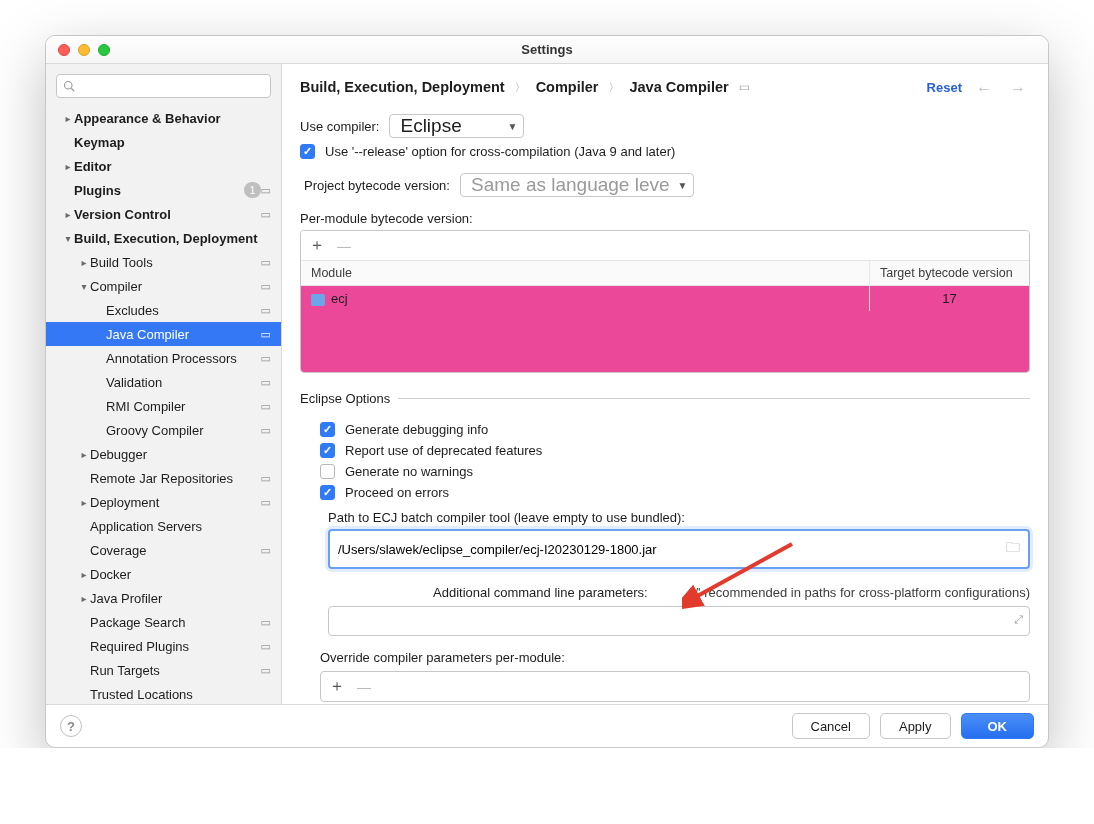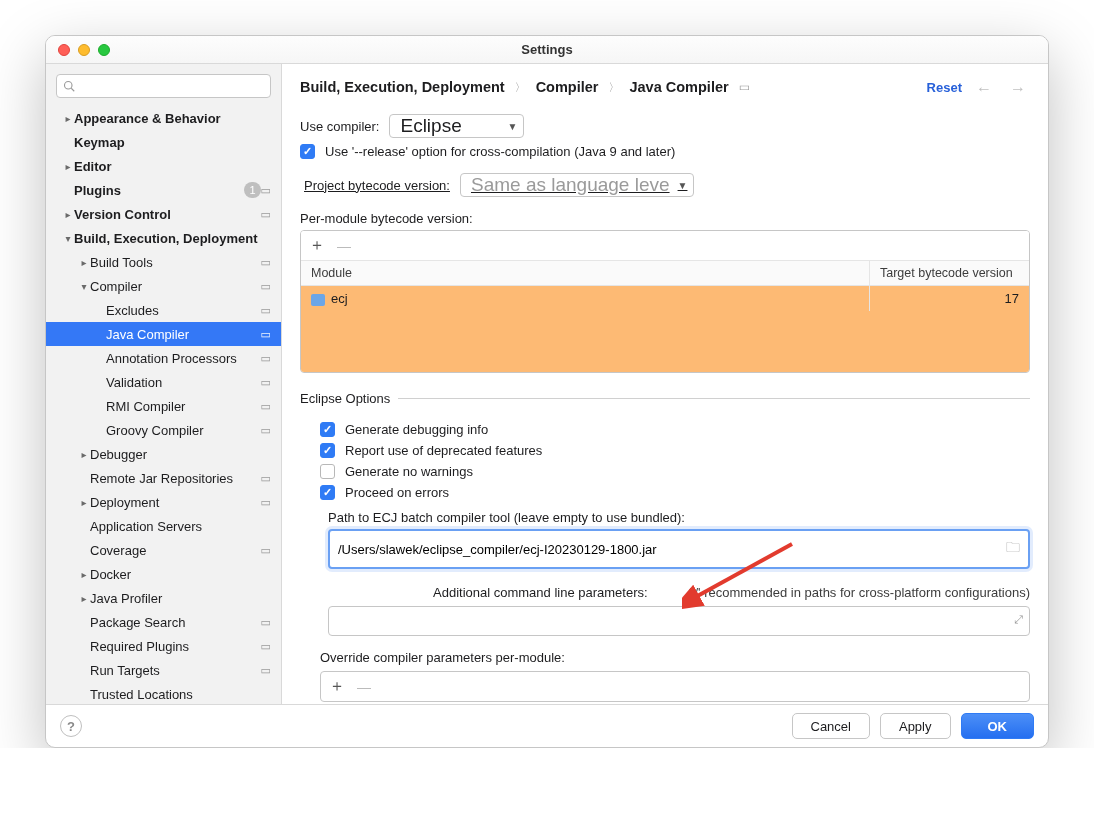--- a/index.html
+++ b/index.html
@@ -123,21 +123,21 @@
   .toolbar {
     display:flex; align-items:center; gap:12px; padding:4px 8px; border-bottom:1px solid #e5e5e5;
     color:#6a6a6a; font-size:16px; background:#fff;
   }
   .table-head {
     display:flex; font-size:12.5px; color:#3c3c3c; background:#fafafa; border-bottom:1px solid #e5e5e5;
   }
   .th, .td { padding:5px 10px; }
   .col-mod { flex:1; }
   .col-ver { width:160px; border-left:1px solid #e5e5e5; text-align:right; }
-  .table-body { height:86px; background:#fdba74; }
+  .table-body { height:86px; background:#ec4899; }
   .trow { display:flex; align-items:center; }
   .td .ficon { display:inline-block; width:14px;height:12px;margin-right:6px; background:#6ca6e8; border-radius:2px; vertical-align:middle; }
   fieldset.group {
     border:none; border-top:1px solid #d0d0d0; margin-top:18px; padding:10px 0 0 0;
   }
   fieldset.group legend { padding:0 8px 0 0; font-size:13px; color:#1d1d1f; }
   .opt { display:flex; align-items:center; gap:10px; margin:6px 0 6px 20px; }
   .sub { margin-left:28px; margin-top:10px; }
   .path-input {
     margin-top:4px;
@@ -349,41 +349,41 @@
           <span>Use compiler:</span>
           <div class="select">
             <span class="sv">Eclipse</span>
             <span class="dd">▼</span>
           </div>
         </div>
         <div class="row">
           <span class="chk checked"></span>
           <span>Use '--release' option for cross-compilation (Java 9 and later)</span>
         </div>
-        <div class="row" style="margin-top:14px;text-decoration:underline;">
+        <div class="row" style="margin-top:14px;">
           <span style="margin-left:4px;">Project bytecode version:</span>
           <div class="select" style="min-width:170px;">
             <span class="sv" style="color:#9a9a9a;">Same as language leve</span>
             <span class="dd">▼</span>
           </div>
         </div>
         <div class="section-label">Per-module bytecode version:</div>
         <div class="tablebox">
           <div class="toolbar">
             <span style="color:#555;">＋</span>
             <span style="color:#bbb;font-size:14px;">—</span>
           </div>
           <div class="table-head">
             <div class="th col-mod">Module</div>
             <div class="th col-ver" style="text-align:left;">Target bytecode version</div>
           </div>
           <div class="table-body" id="tbody">
               <div class="trow">
                 <div class="td col-mod"><span class="ficon"></span>ecj</div>
-                <div class="td col-ver" style="">17</div>
+                <div class="td col-ver" style="text-align: center;">17</div>
               </div>
             </div>
         </div>
 
         <fieldset class="group">
           <legend>Eclipse Options</legend>
           <div class="opt">
               <span class="chk checked"></span>
               <span>Generate debugging info</span>
             </div>

